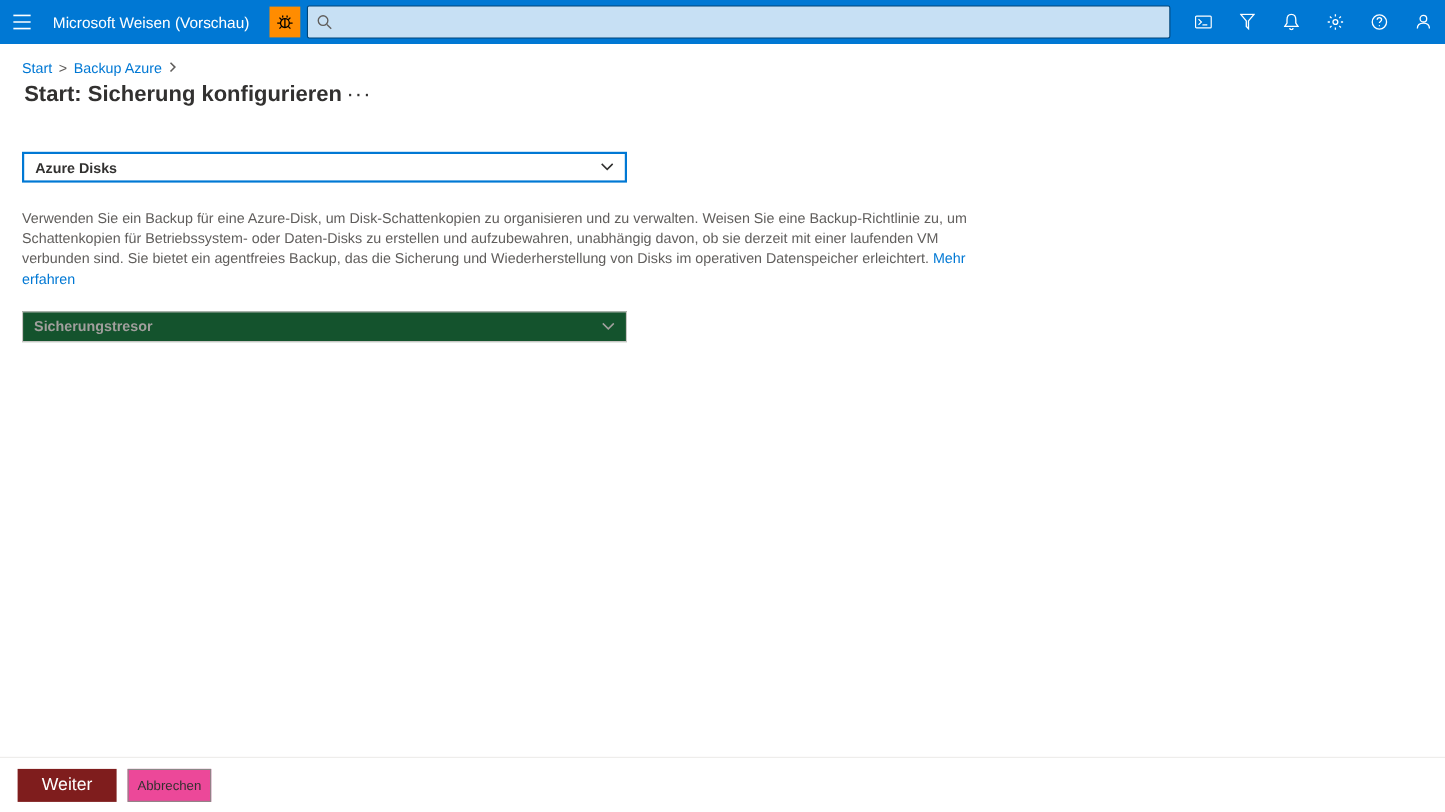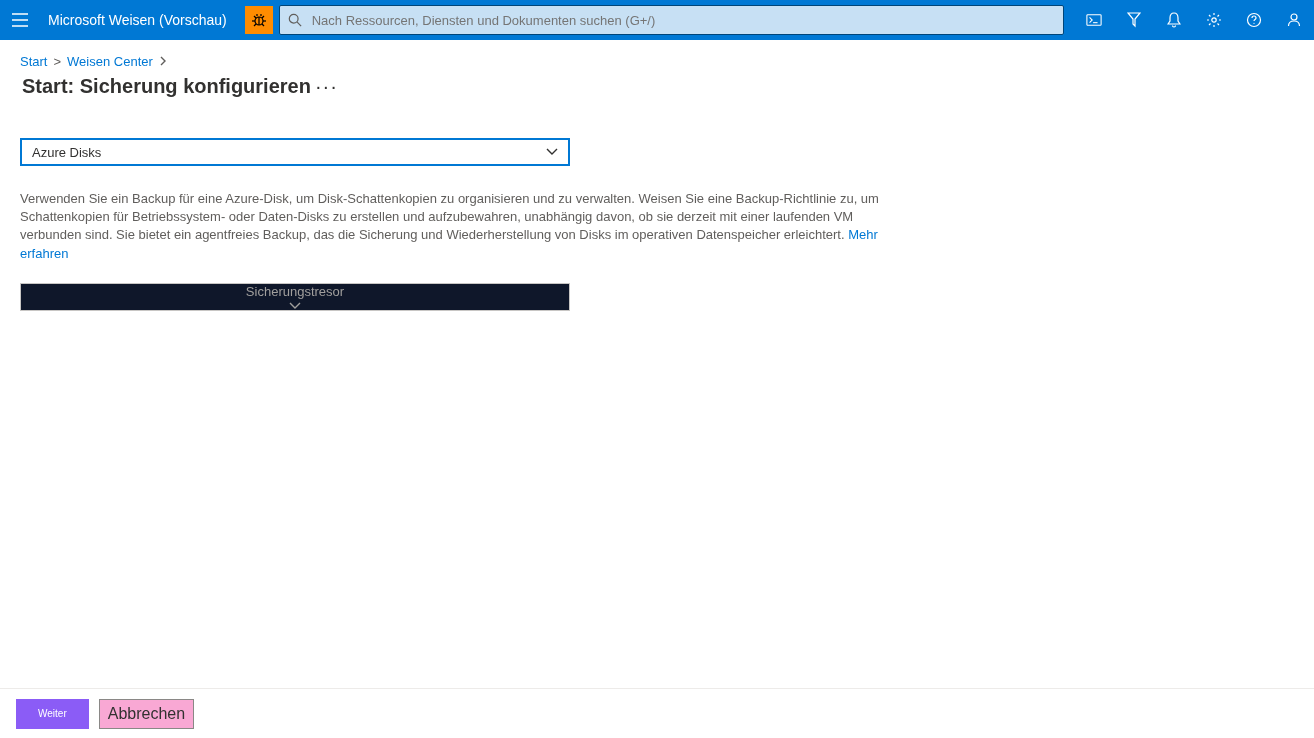--- a/index.html
+++ b/index.html
@@ -28,31 +28,31 @@
   
   .pagetitle { padding:6px 0 0 22px; font-size:20px; font-weight:600; display:flex; align-items:center; gap:4px;}
   .pagetitle .dots { letter-spacing:1px; cursor:pointer; font-weight:normal; color:#323130; }
 
   
   .formarea { padding:40px 0 0 20px; flex:1; overflow:auto; }
   .formrow { display:flex; align-items:flex-start; margin-bottom:20px; }
   .formlabel { width:250px; font-size:13px; color:#323130; padding-top:4px; }
   .formcontrol { width:550px; }
 
-  .dropdown { border:2px solid #0078d4; height:28px; display:flex; align-items:center; justify-content:space-between; padding:0 10px; cursor:pointer; background:#fff; }
-  .dropdown.disabled { border:1px solid #c8c6c4; background:#0f172a; color:#a19f9d; cursor:default;flex-direction:column; }
+  .dropdown { border:2px solid #0078d4; height:28px; display:flex; align-items:center; justify-content:space-between; padding:0 10px; cursor:pointer; background:#fff;font-weight:bold; }
+  .dropdown.disabled { border:1px solid #c8c6c4; background:#14532d; color:#a19f9d; cursor:default; }
   .dropdown .chev { font-size:12px; }
 
   .desc { width:882px; color:#605e5c; font-size:13px; line-height:1.4; margin-top:24px; }
   .desc .link { color:#0078d4; cursor:pointer; }
 
   
   .footer { border-top:1px solid #edebe9; height:50px; display:flex; align-items:center; padding:0 16px; gap:10px; }
-  .btn-primary { background:#8b5cf6; color:#fff; border:none; height:30px; padding:0 22px; font-size:10px; cursor:pointer; }
-  .btn-secondary { background:#f9a8d4; color:#323130; border:1px solid #8a8886; height:30px; padding:0 8px; font-size:16px; cursor:pointer; }
+  .btn-primary { background:#7f1d1d; color:#fff; border:none; height:30px; padding:0 22px; font-size:16px; cursor:pointer; }
+  .btn-secondary { background:#ec4899; color:#323130; border:1px solid #8a8886; height:30px; padding:0 8px; font-size:12px; cursor:pointer; }
 </style>
 </head>
 <body>
 
 <div class="topbar">
   <div class="hamburger">
     <svg width="16" height="14" viewBox="0 0 16 14" fill="none">
         <line x1="0" y1="1" x2="16" y2="1" stroke="#fff" stroke-width="1.5"></line>
         <line x1="0" y1="7" x2="16" y2="7" stroke="#fff" stroke-width="1.5"></line>
         <line x1="0" y1="13" x2="16" y2="13" stroke="#fff" stroke-width="1.5"></line>
@@ -71,21 +71,20 @@
         <line x1="11" y1="12" x2="13" y2="14"></line>
       <path d="M6 4 L6 2 M10 4 L10 2"></path>
     </svg>
   </div>
   <div class="searchwrap">
     <div class="searchbox">
       <svg width="14" height="14" viewBox="0 0 16 16" fill="none" stroke="#605e5c" stroke-width="1.4">
           <circle cx="6.5" cy="6.5" r="5"></circle>
           <line x1="10.5" y1="10.5" x2="15" y2="15"></line>
         </svg>
-      <input type="text" placeholder="Nach Ressourcen, Diensten und Dokumenten suchen (G+/)" style="">
     </div>
   </div>
   <div class="topicons">
     <div class="iconbtn">
       <svg width="16" height="14" viewBox="0 0 18 14" fill="none" stroke="#fff" stroke-width="1.2">
           <rect x="1" y="1" width="16" height="12" rx="1"></rect>
           <path d="M4 4 L7 7 L4 10"></path>
           <line x1="8" y1="10" x2="13" y2="10"></line>
         </svg>
     </div>
@@ -118,21 +117,21 @@
           <circle cx="8" cy="5" r="3"></circle>
           <path d="M2.5 14 C2.5 10.5 5 9 8 9 C11 9 13.5 10.5 13.5 14"></path>
         </svg>
     </div>
   </div>
 </div>
 
 <div class="breadcrumb">
   <a>Start</a>
   <span class="sep">&gt;</span>
-  <a>Weisen Center</a>
+  <a>Backup Azure</a>
   <span class="chev">
     <svg width="8" height="10" viewBox="0 0 6 10" fill="none" stroke="#605e5c" stroke-width="1.4">
         <path d="M1 1 L5 5 L1 9"></path>
       </svg>
   </span>
 </div>
 
 <div class="pagetitle">
   <span>Start: Sicherung konfigurieren</span>
   <span class="dots">···</span>

